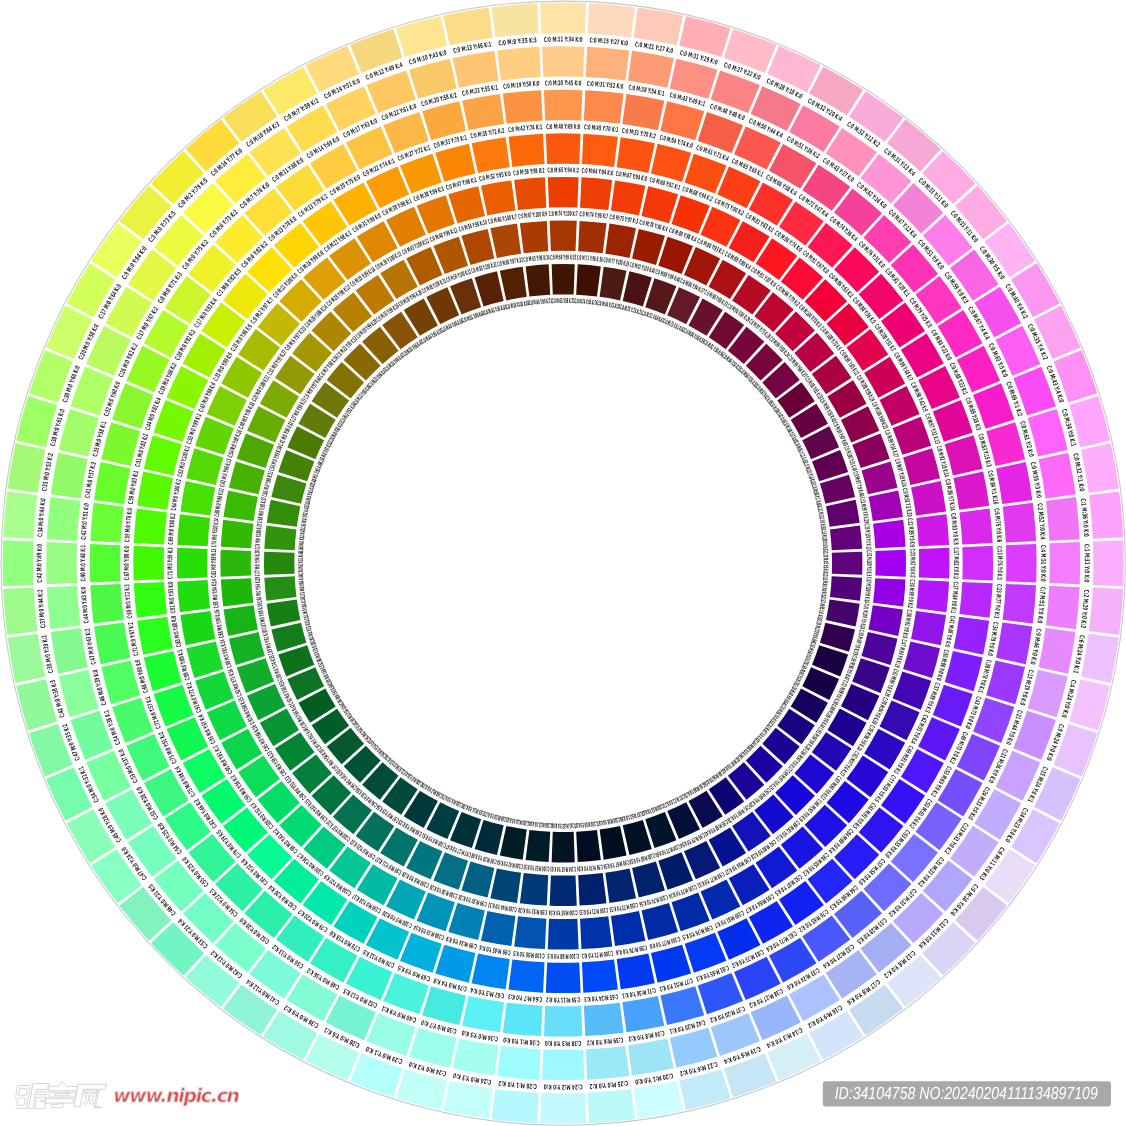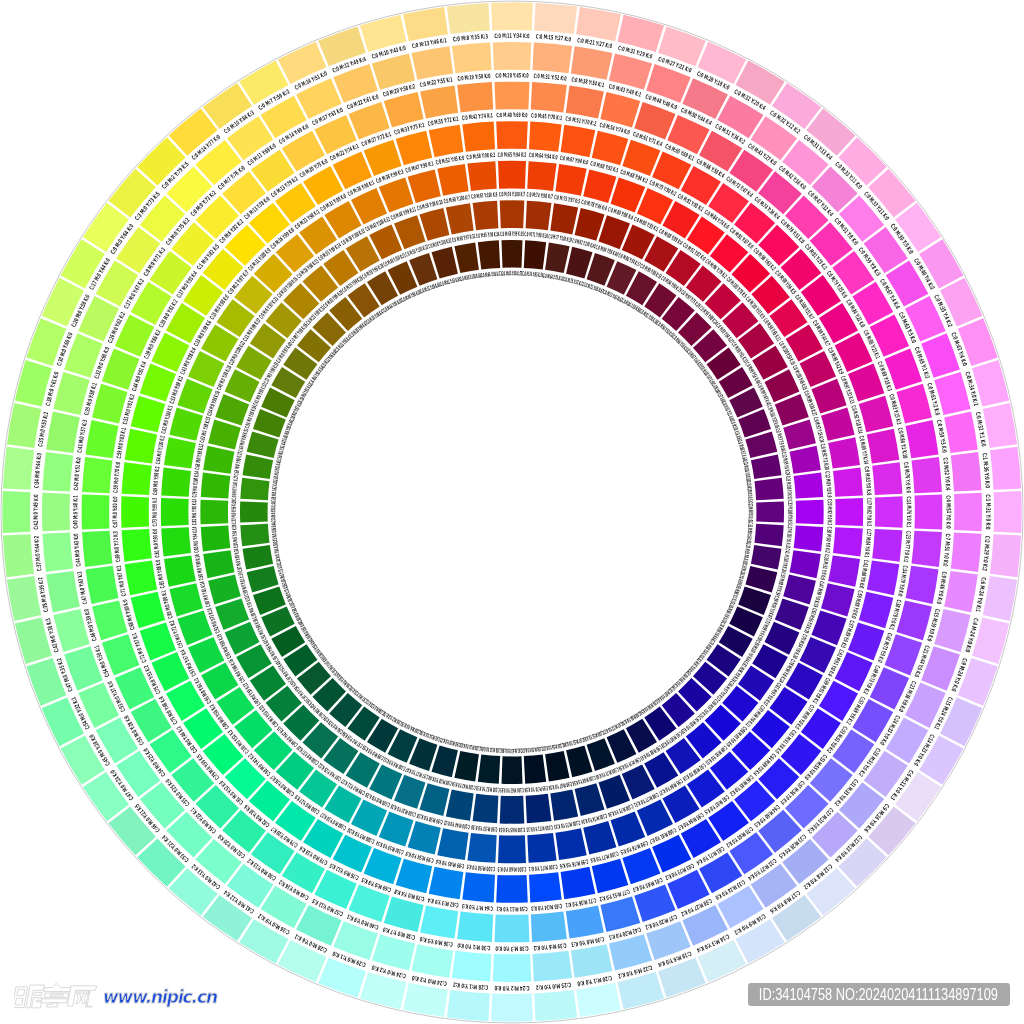--- a/index.html
+++ b/index.html
@@ -10,24 +10,24 @@
   svg#wheel{position:absolute;left:0;top:0;width:1024px;height:1024px;display:block;}
   .swatch{stroke:none;shape-rendering:geometricPrecision;}
   .lbl{font-family:"DejaVu Sans","Liberation Sans",sans-serif;
        font-size:6.1px;font-weight:bold;fill:#1C1C1C;
        -webkit-font-smoothing:antialiased;text-rendering:geometricPrecision;}
   svg#wheel{-webkit-font-smoothing:antialiased;}
   .rim{fill:none;stroke:#C8C8C8;stroke-width:1;}
   #watermark{position:absolute;left:14px;bottom:14px;display:flex;align-items:flex-end;
              gap:5px;pointer-events:none;}
   #wm-site{font-family:"DejaVu Sans",sans-serif;font-style:italic;font-weight:bold;
-           font-size:17px;color:#1d4ed8;-webkit-text-stroke:0.85px #D6D6D6;
+           font-size:17px;color:#ef4444;-webkit-text-stroke:0.85px #D6D6D6;
            letter-spacing:-1.1px;line-height:1;position:relative;bottom:4px;}
   #badge{position:absolute;left:748px;top:983px;width:262px;height:23px;
-         box-sizing:border-box;background:#A8A8A8;border-radius:3px;overflow:hidden;}
+         box-sizing:border-box;background:#A8A8A8;border-radius:3px;overflow:hidden;font-style:italic;}
   #badge-text{display:block;width:301px;height:23px;line-height:23px;color:#FFFFFF;
          font-size:16px;text-align:center;white-space:nowrap;
          font-family:"Liberation Sans","DejaVu Sans",sans-serif;
          transform:translateX(10px) scaleX(0.8);transform-origin:left center;}
 </style>
 </head>
 <body>
 
 <div id="stage">
   <svg id="wheel" viewBox="0 0 1024 1024">

